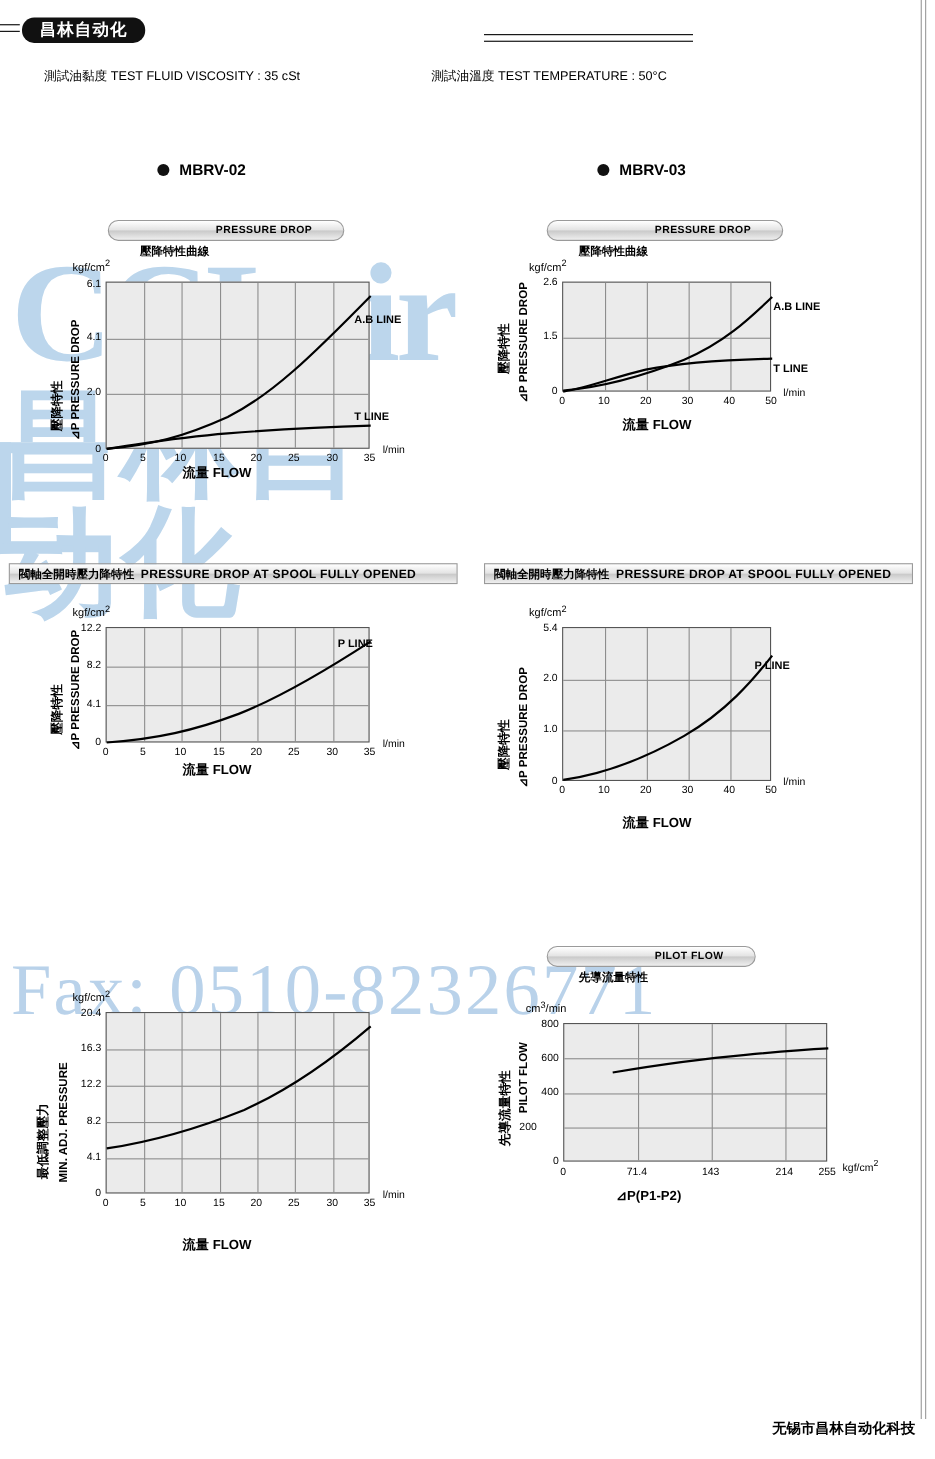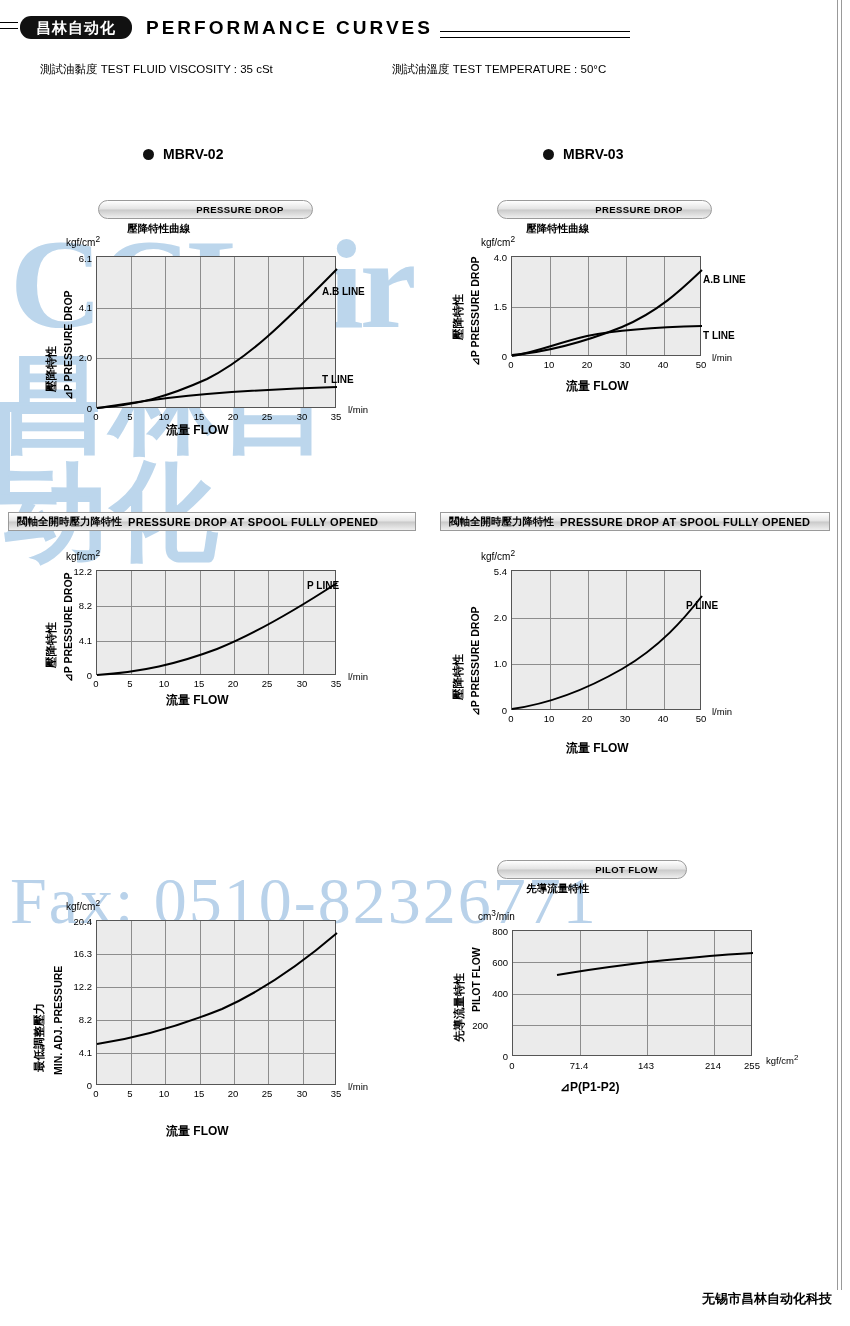--- a/index.html
+++ b/index.html
@@ -106,21 +106,20 @@
     <div class="cn">昌林自动化</div>
   </div>
   <div class="wm wm-phone">
     <div class="l2">Fax: 0510-82326771</div>
   </div>
 
   <div class="top-rule"></div>
   <div class="top-rule2"></div>
   <div class="hdr">
     <div class="hdr-badge">昌林自动化</div>
-    <div class="hdr-title">PERFORMANCE CURVES</div>
   </div>
   <div class="hdr-line"></div>
   <div class="hdr-line2"></div>
 
   <div class="cond a">測試油黏度  TEST FLUID VISCOSITY : 35 cSt</div>
   <div class="cond b">測試油溫度  TEST TEMPERATURE : 50°C</div>
 
   <div class="vrule"></div>
   <div class="vrule2"></div>
 
@@ -189,21 +188,21 @@
       <div class="gl h" style="top:50px;"></div>
       <svg class="cv" viewBox="0 0 190 100" width="190" height="100">
         <path d="M0,98 C35,95 70,86 110,70 C148,54 172,30 190,13"></path>
       </svg>
       <svg class="cv" viewBox="0 0 190 100" width="190" height="100">
         <path d="M0,99 C25,95 45,86 75,79 C110,72 150,70 190,69"></path>
       </svg>
     </div>
     <div class="ytick" style="left:462px;top:356px;width:45px;">0</div>
     <div class="ytick" style="left:462px;top:306px;width:45px;">1.5</div>
-    <div class="ytick" style="left:462px;top:257px;width:45px;">4.0</div>
+    <div class="ytick" style="left:462px;top:257px;width:45px;">2.6</div>
     <div class="xtick" style="left:511px;top:359px;">0</div>
     <div class="xtick" style="left:549px;top:359px;">10</div>
     <div class="xtick" style="left:587px;top:359px;">20</div>
     <div class="xtick" style="left:625px;top:359px;">30</div>
     <div class="xtick" style="left:663px;top:359px;">40</div>
     <div class="xtick" style="left:701px;top:359px;">50</div>
     <div class="xunit" style="left:712px;top:352px;">l/min</div>
     <div class="curve-label" style="left:703px;top:274px;">A.B LINE</div>
     <div class="curve-label" style="left:703px;top:330px;">T LINE</div>
     <div class="xlabel" style="left:566px;top:378px;">流量 FLOW</div>

